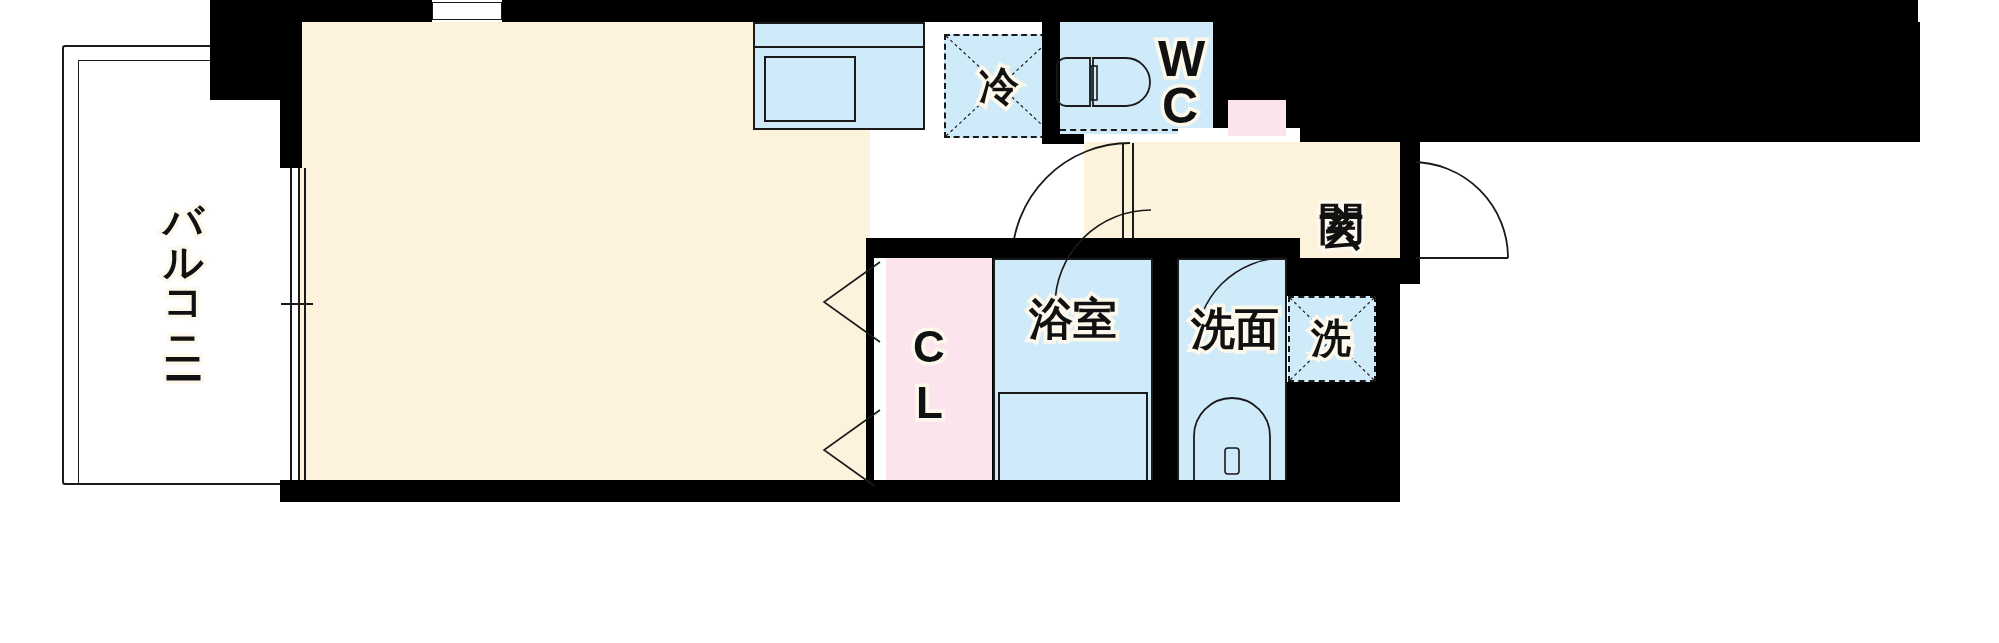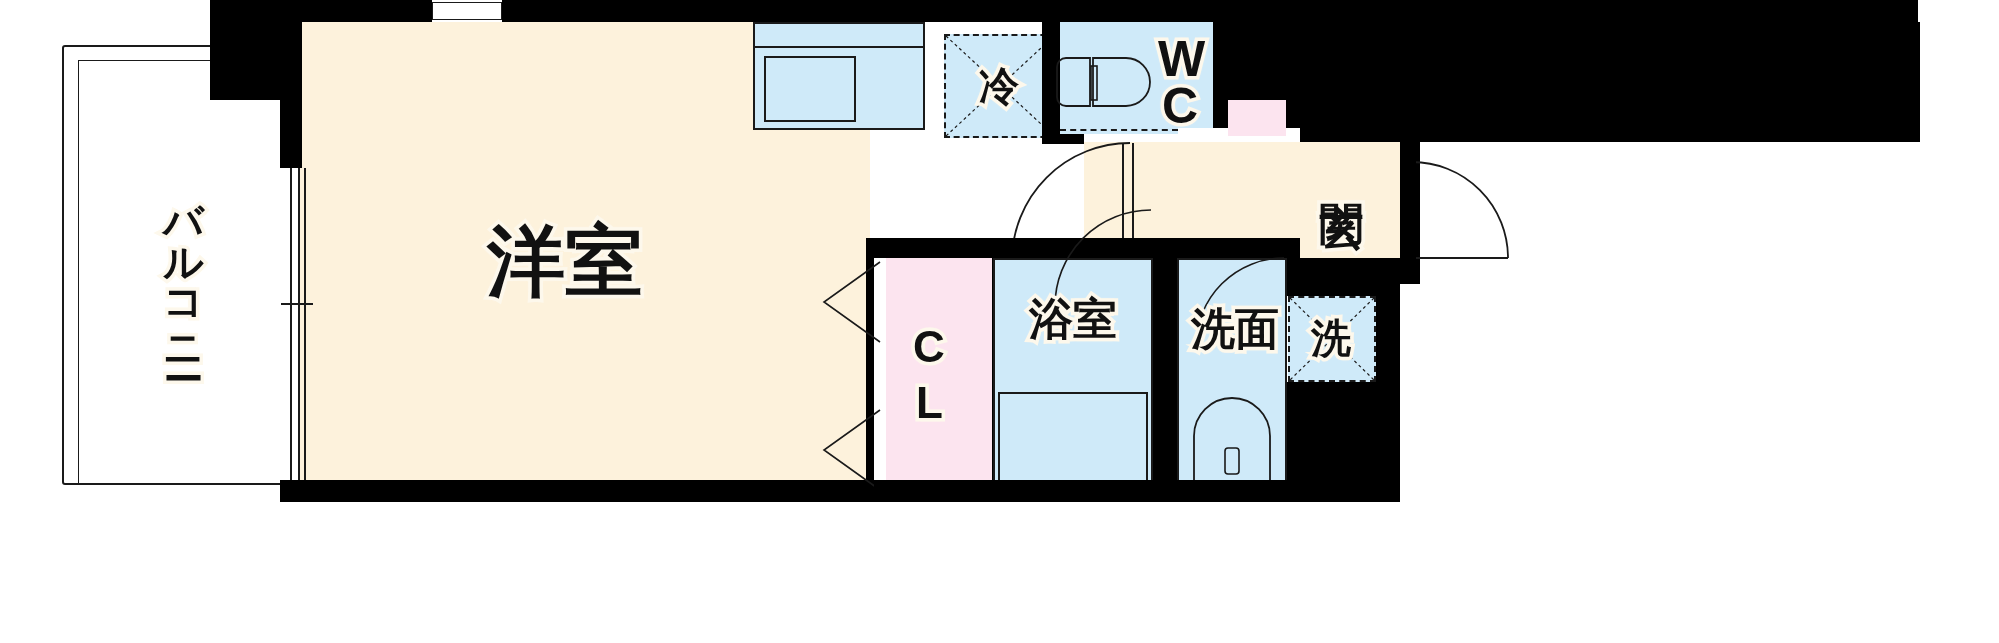--- a/index.html
+++ b/index.html
@@ -69,21 +69,20 @@
   <div class="wall" style="left:280px;top:0px;width:22px;height:168px;"></div>
 
   <div class="hair" style="left:290px;top:168px;width:2px;height:318px;"></div>
   <div class="hair" style="left:298px;top:168px;width:2px;height:318px;"></div>
   <div class="hair" style="left:304px;top:168px;width:2px;height:318px;"></div>
   <div class="hair" style="left:281px;top:303px;width:32px;height:1.6px;"></div>
 
   <div class="wall" style="left:300px;top:480px;width:575px;height:22px;"></div>
   <div class="wall" style="left:280px;top:480px;width:22px;height:22px;"></div>
 
-  <div class="lbl s-room" style="left:487px;top:222px;">洋室</div>
 
   <div class="room blue" style="left:753px;top:22px;width:172px;height:108px;"></div>
   <div class="outline" style="left:753px;top:22px;width:172px;height:108px;border-width:2.2px;"></div>
   <div class="hair" style="left:753px;top:46px;width:172px;height:2.4px;"></div>
   <div class="thin" style="left:764px;top:56px;width:92px;height:66px;border-width:2px;"></div>
 
   <div class="dashbox" style="left:944px;top:34px;width:112px;height:104px;"></div>
   <svg width="112" height="104" style="left:944px;top:34px;">
     <line x1="2" y1="2" x2="110" y2="102" stroke="#1a1a1a" stroke-width="1.2" stroke-dasharray="3 3"></line>
     <line x1="110" y1="2" x2="2" y2="102" stroke="#1a1a1a" stroke-width="1.2" stroke-dasharray="3 3"></line>

